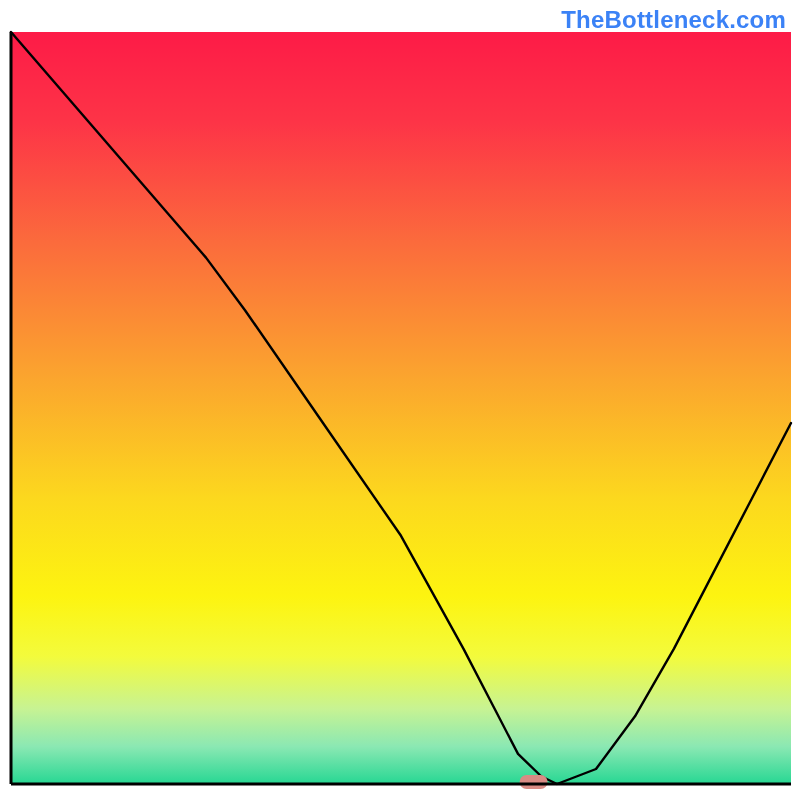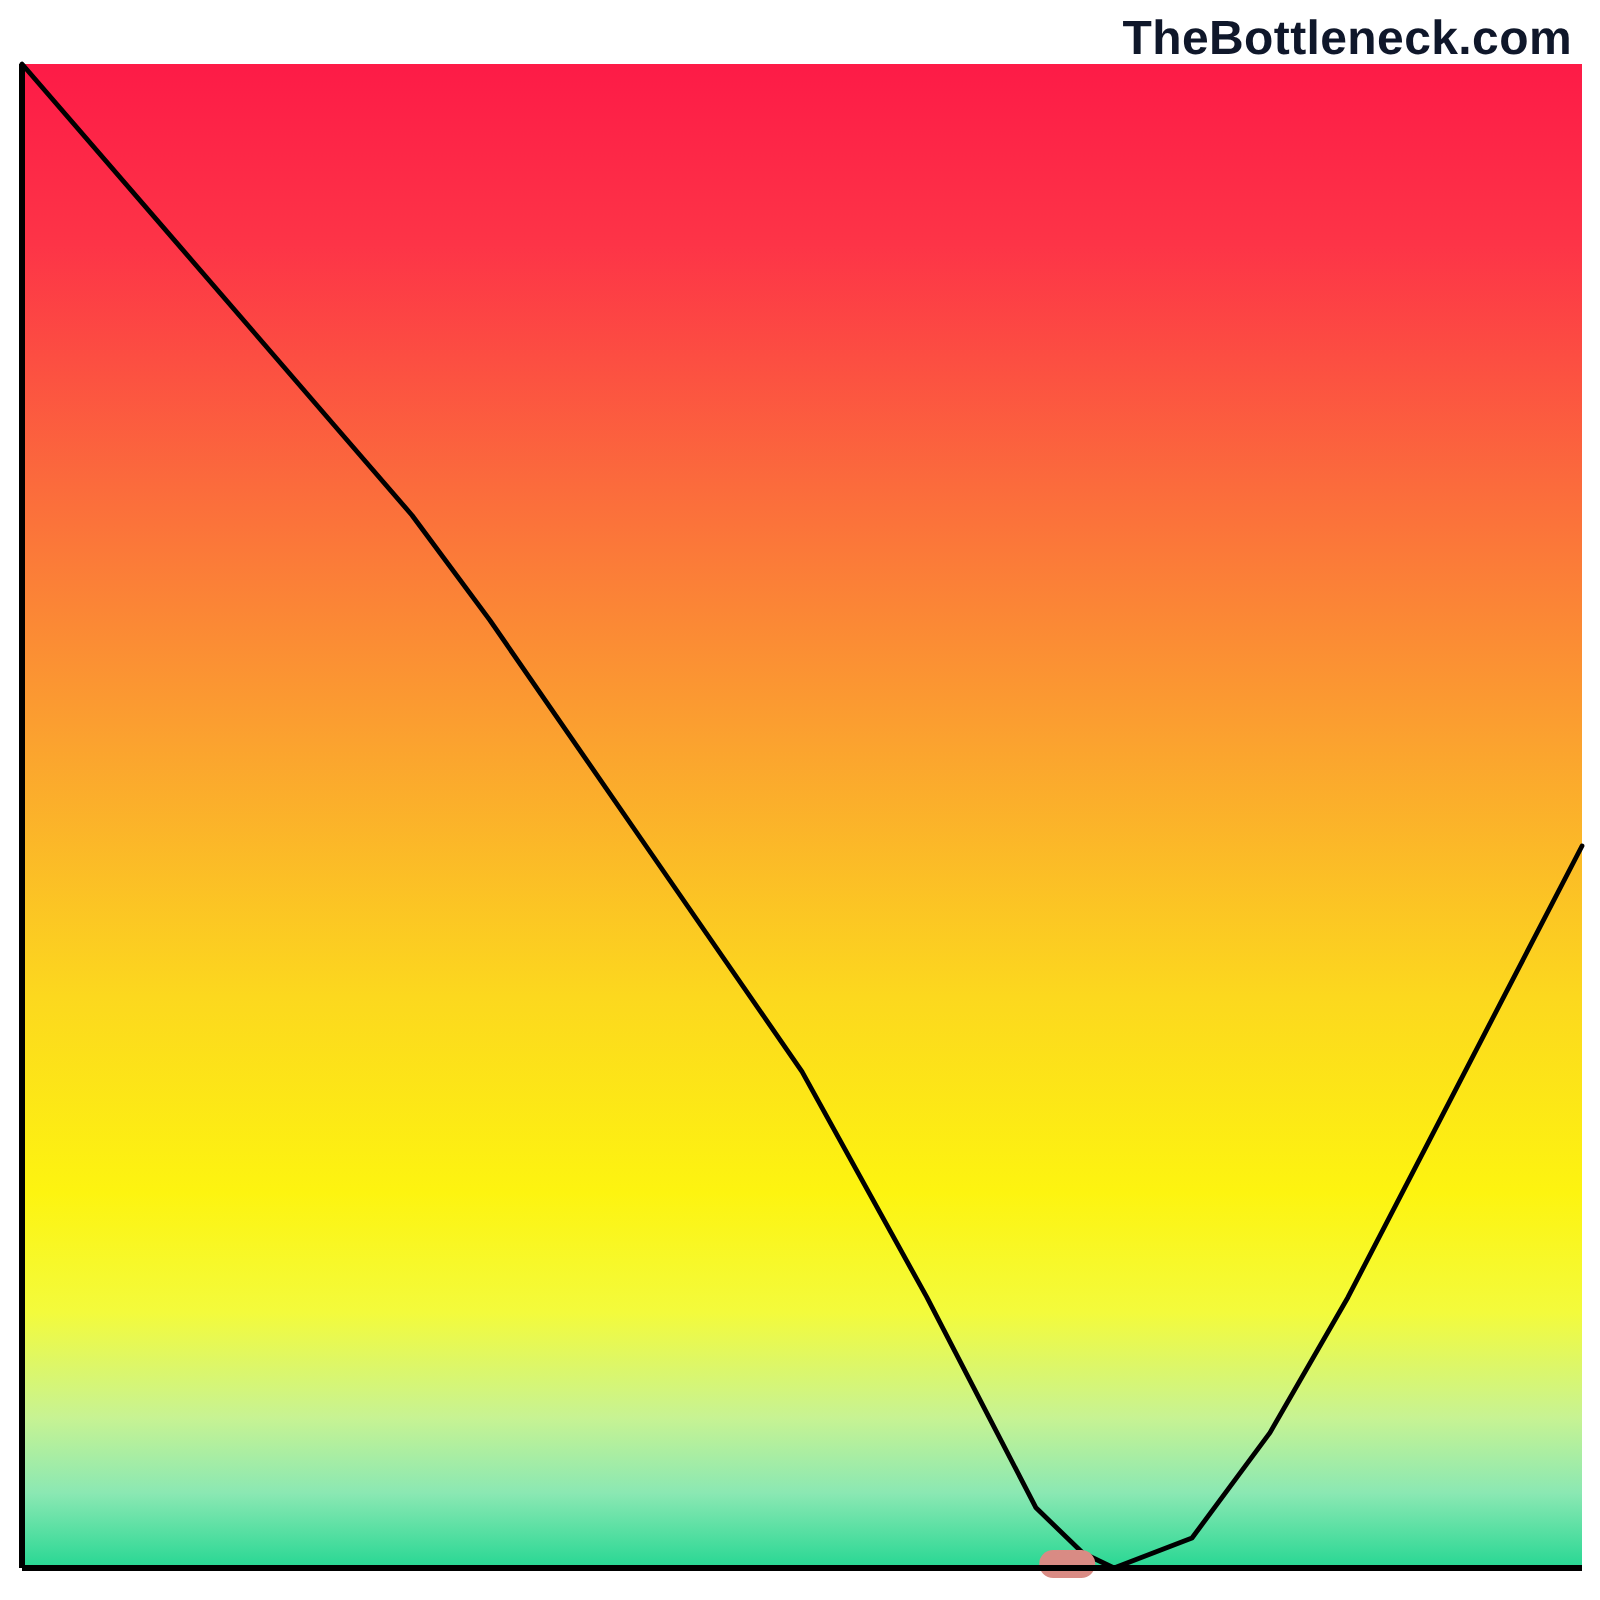--- a/index.html
+++ b/index.html
@@ -14,21 +14,21 @@
     position: relative;
     width: 800px;
     height: 800px;
   }
   .watermark {
     position: absolute;
     top: 6px;
     right: 14px;
     font-size: 24px;
     font-weight: 600;
-    color: #0f172a;
+    color: #3b82f6;
     letter-spacing: 0.2px;
   }
   svg {
     position: absolute;
     top: 0;
     left: 0;
   }
 </style>
 </head>
 <body>

